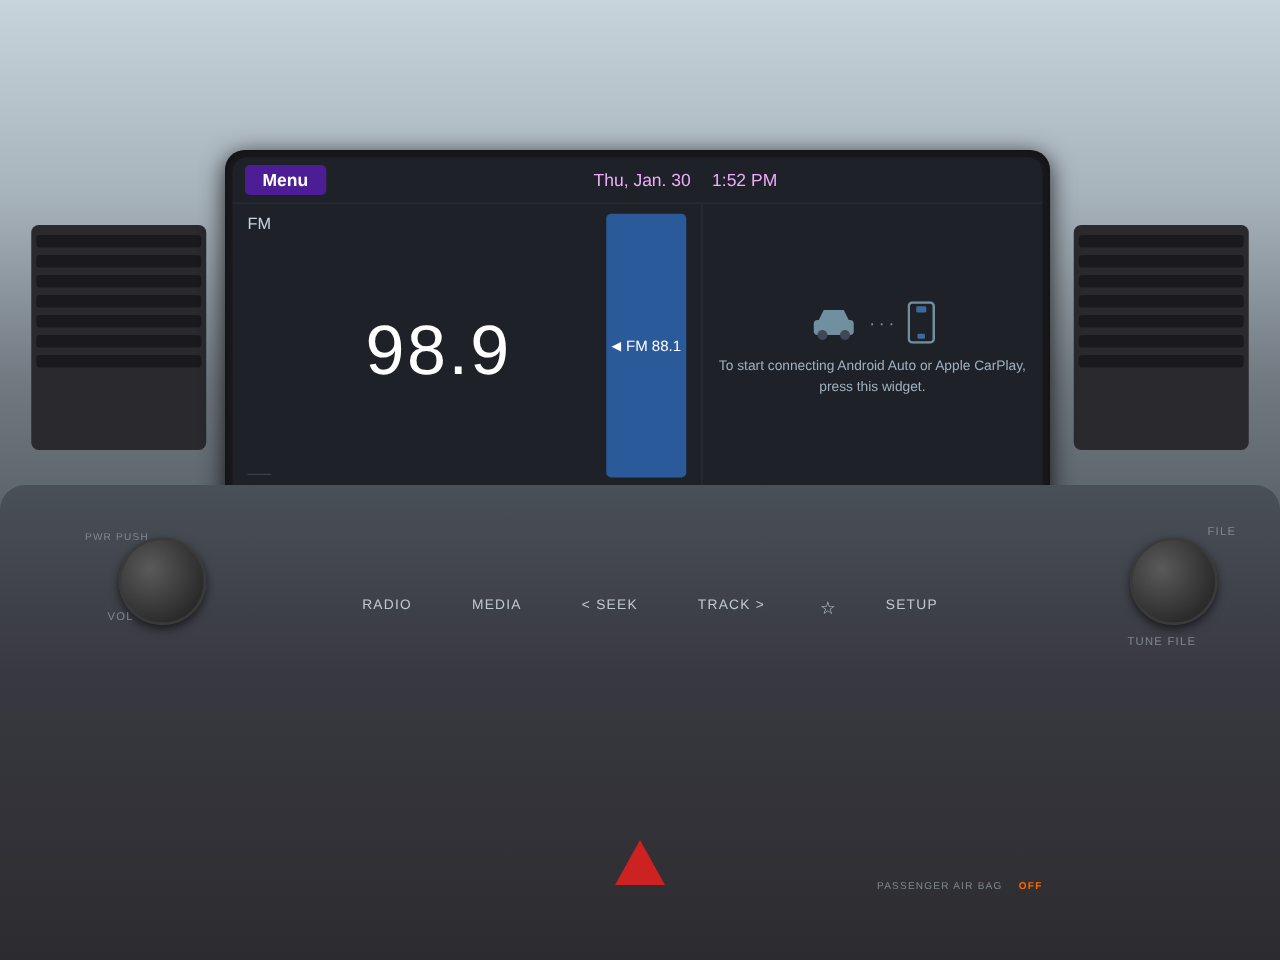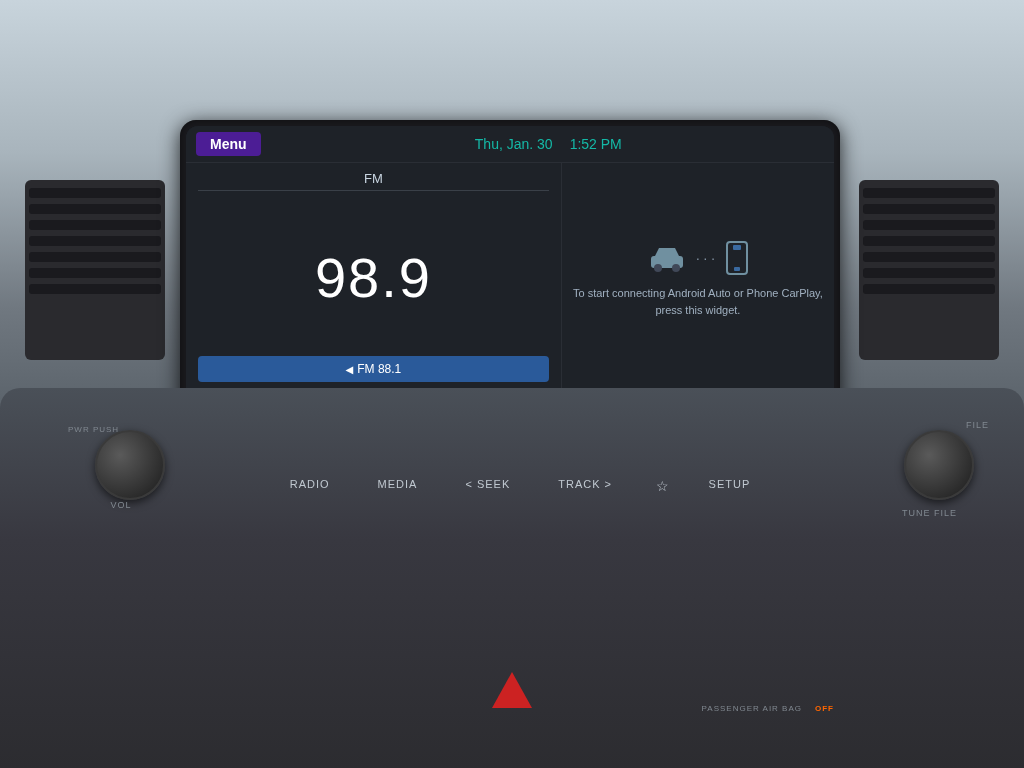--- a/index.html
+++ b/index.html
@@ -75,36 +75,36 @@
       font-size: 14px;
       font-weight: bold;
       cursor: pointer;
     }
 
     .date-time {
       flex: 1;
       display: flex;
       justify-content: center;
       gap: 17px;
-      color: #14b8a6;
+      color: #f0abfc;
       font-size: 14px;
     }
 
     
     .main-content {
       display: flex;
       flex: 1;
       overflow: hidden;
     }
 
     
     .left-panel {
       flex: 0 0 58%;
       display: flex;
-      flex-direction: column;
+      flex-direction: row;
       padding: 8px 12px;
       border-right: 1px solid #2a2e35;
     }
 
     .fm-label {
       color: #c8d4e0;
       font-size: 13px;
       text-align: center;
       border-bottom: 1px solid #3a4048;
       padding-bottom: 4px;
@@ -251,25 +251,24 @@
       height: 70px;
       background: radial-gradient(circle at 35% 35%, #5a5a5a, #1a1a1a);
       border-radius: 50%;
       border: 2px solid #3a3a3a;
       box-shadow: 0 3px 8px rgba(0,0,0,0.6);
     }
 
     
     .vol-label {
       position: absolute;
-      top: 500px;
+      top: 488px;
       left: 86px;
       color: #808890;
       font-size: 9px;
-      text-align: center;
       width: 70px;
       letter-spacing: 1px;
     }
 
     .tune-label {
       position: absolute;
       top: 508px;
       right: 42px;
       color: #808890;
       font-size: 9px;
@@ -465,21 +464,21 @@
             <circle cx="29" cy="24" r="4" fill="#404858"></circle>
           </svg>
           <span class="dots">···</span>
 
           <svg width="22" height="34" viewBox="0 0 22 34" fill="none">
             <rect x="1" y="1" width="20" height="32" rx="3" stroke="#7090a0" stroke-width="2"></rect>
             <rect x="7" y="4" width="8" height="5" rx="1" fill="#3a6aa0"></rect>
             <rect x="8" y="26" width="6" height="4" rx="1" fill="#3a6aa0"></rect>
           </svg>
         </div>
-        <div class="connect-text">To start connecting Android Auto or Phone CarPlay, press this widget.</div>
+        <div class="connect-text">To start connecting Android Auto or Apple CarPlay, press this widget.</div>
       </div>
 
     </div>
 
     <div class="bottom-nav">
       <div class="nav-item">
         <div class="grid-icon">
           <div class="grid-dot"></div>
             <div class="grid-dot"></div>
             <div class="grid-dot"></div>

